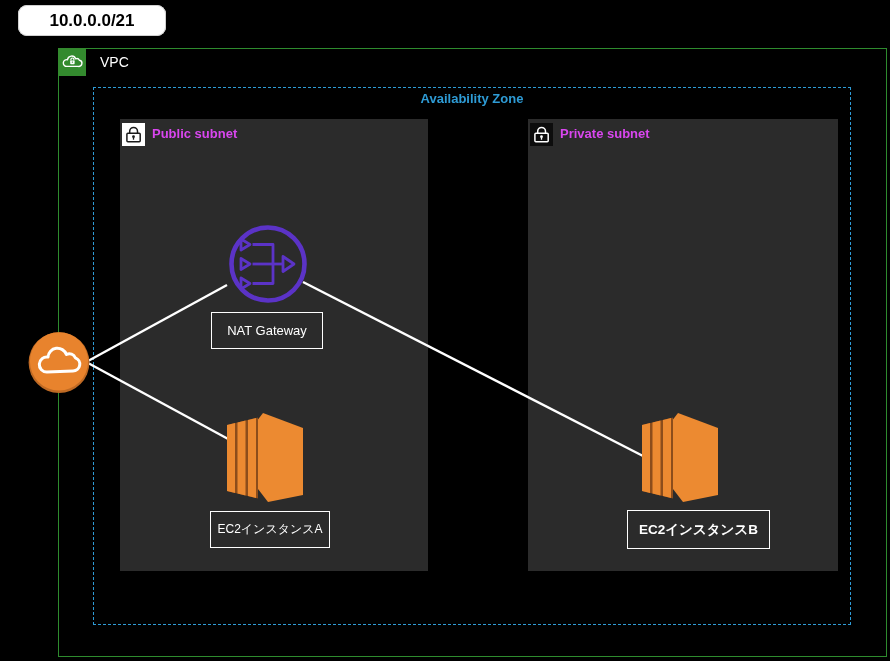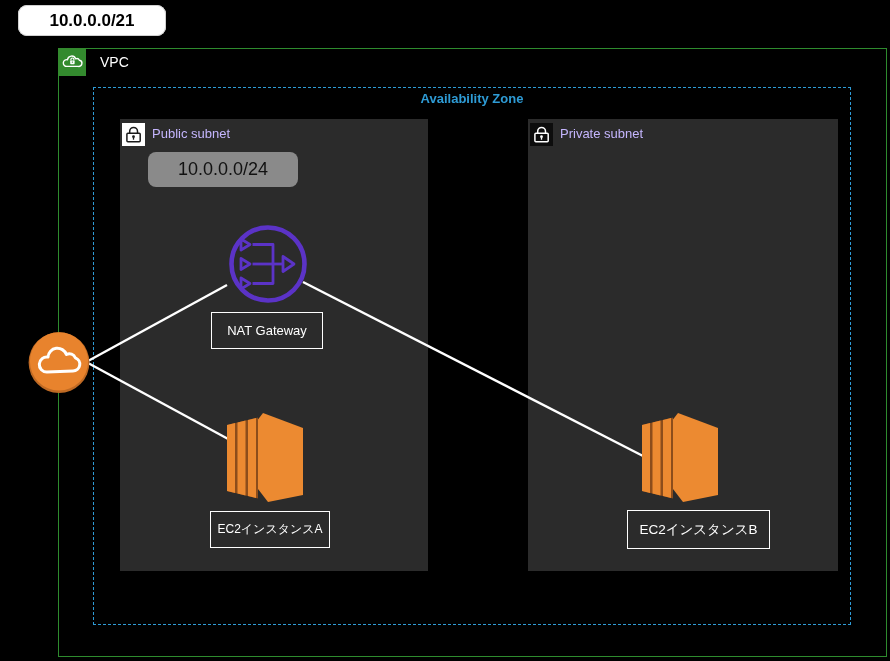--- a/index.html
+++ b/index.html
@@ -22,37 +22,37 @@
   
   .az-border{left:93px;top:87px;width:758px;height:538px;border:1.3px dashed #2E9BD5;box-sizing:border-box;}
   .az-label{left:93px;top:91px;width:758px;text-align:center;color:#2E9BD5;font-size:13px;font-weight:bold;}
   
   .subnet{background:#2B2B2B;top:119px;height:452px;}
   .subnet.public{left:120px;width:308px;}
   .subnet.private{left:528px;width:310px;}
   .lock-sq{width:23px;height:23px;top:123px;}
   .lock-sq.public{left:122px;background:#fff;}
   .lock-sq.private{left:530px;background:#0D0D0D;}
-  .subnet-label{top:126px;color:#c4b5fd;font-size:13px;}
+  .subnet-label{top:126px;color:#d946ef;font-size:13px;font-weight:bold;}
   .subnet-label.public{left:152px;}
   .subnet-label.private{left:560px;}
   .cidr-pill{
     top:152px;width:150px;height:35px;background:#8A8A8A;border-radius:8px;
     color:#111;font-size:18px;line-height:35px;text-align:center;
   }
   .cidr-pill.public{left:148px;}
   .cidr-pill.private{left:558px;}
   
   .node-label{
     border:1px solid #fff;color:#fff;text-align:right;box-sizing:border-box;
     display:flex;align-items:center;justify-content:center;
   }
   .nat-label{left:211px;top:312px;width:112px;height:37px;font-size:13px;}
   .ec2a-label{left:210px;top:511px;width:120px;height:37px;font-size:12px;}
-  .ec2b-label{left:627px;top:510px;width:143px;height:39px;font-size:13.5px;}
+  .ec2b-label{left:627px;top:510px;width:143px;height:39px;font-size:13.5px;font-weight:bold;}
   .igw-label{left:2px;top:401px;width:110px;height:39px;font-size:13px;background:#2F2F2F;line-height:16px;padding:0 14px;}
   .lines-svg{left:0;top:0;}
   .icon-svg{display:block;}
 </style>
 </head>
 <body>
 
 <div class="stage">
 
   <div class="abs vpc-border"></div>
@@ -83,21 +83,20 @@
 
   <div class="abs lock-sq public">
     <svg class="icon-svg" width="23" height="23" viewBox="0 0 23 23">
       <path d="M7.7,10 V8.3 a3.9,3.9 0 0 1 7.8,0 V10" fill="none" stroke="#1a1a1a" stroke-width="1.5"></path>
       <rect x="4.9" y="10.2" width="13.3" height="8.5" rx="1" fill="none" stroke="#1a1a1a" stroke-width="1.5"></rect>
       <circle cx="11.5" cy="13.7" r="1.4" fill="#1a1a1a"></circle>
       <line x1="11.5" y1="14.6" x2="11.5" y2="16.7" stroke="#1a1a1a" stroke-width="1.3"></line>
     </svg>
   </div>
   <div class="abs subnet-label public">Public subnet</div>
-  <div class="abs cidr-pill public">10.0.0.0/24</div>
 
   <div class="abs lock-sq private">
     <svg class="icon-svg" width="23" height="23" viewBox="0 0 23 23">
       <path d="M7.7,10 V8.3 a3.9,3.9 0 0 1 7.8,0 V10" fill="none" stroke="#fff" stroke-width="1.5"></path>
       <rect x="4.9" y="10.2" width="13.3" height="8.5" rx="1" fill="none" stroke="#fff" stroke-width="1.5"></rect>
       <circle cx="11.5" cy="13.7" r="1.4" fill="#fff"></circle>
       <line x1="11.5" y1="14.6" x2="11.5" y2="16.7" stroke="#fff" stroke-width="1.3"></line>
     </svg>
   </div>
   <div class="abs subnet-label private">Private subnet</div>

